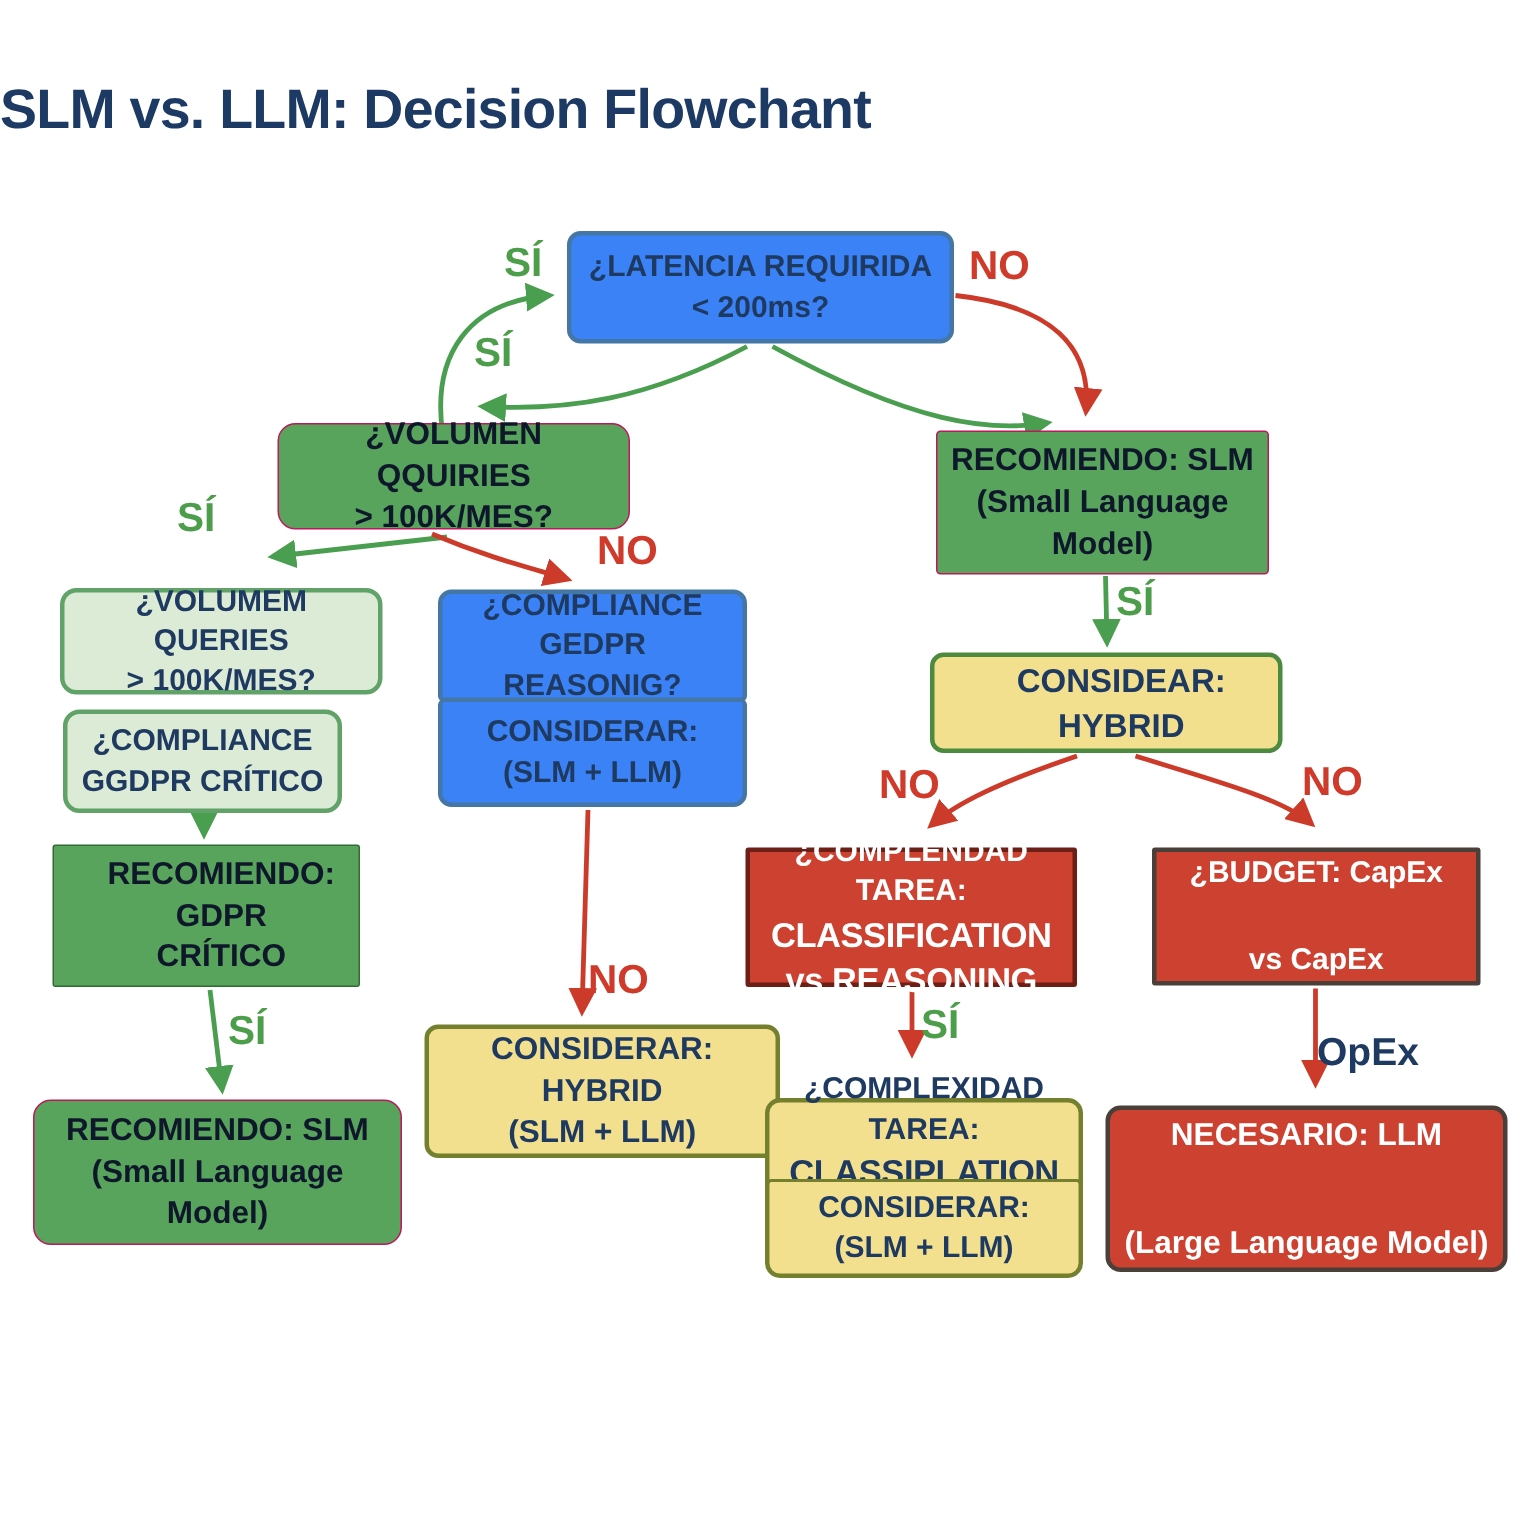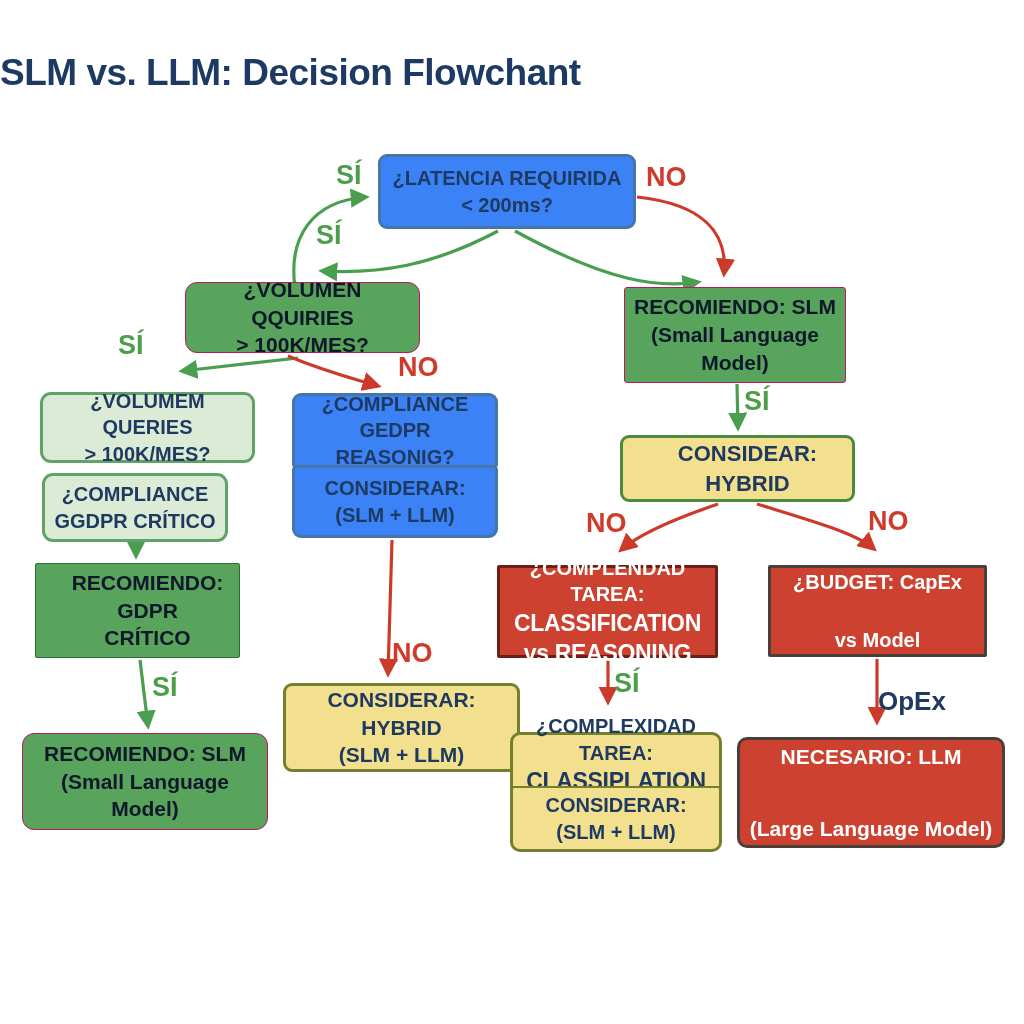--- a/index.html
+++ b/index.html
@@ -154,21 +154,21 @@
     <span>CRÍTICO</span>
   </div>
 
   <div class="node red" style="left:497px;top:565px;width:221px;height:93px;border-radius:2px;">
     <span>¿COMPLENDAD TAREA:</span>
     <span class="small-line">CLASSIFICATION vs REASONING</span>
   </div>
 
   <div class="node red dark-border" style="left:768px;top:565px;width:219px;height:92px;border-radius:2px;gap:32px;">
     <span>¿BUDGET: CapEx</span>
-    <span>vs Model</span>
+    <span>vs CapEx</span>
   </div>
 
   <div class="edge-label si" style="left:152px;top:672px;">SÍ</div>
   <div class="edge-label no" style="left:392px;top:638px;">NO</div>
   <div class="edge-label si" style="left:614px;top:668px;">SÍ</div>
   <div class="edge-label navy" style="left:878px;top:686px;">OpEx</div>
 
   <div class="node yellow rounded" style="left:283px;top:683px;width:237px;height:89px;font-size:21px;">
     <span>CONSIDERAR: HYBRID</span>
     <span>(SLM + LLM)</span>

